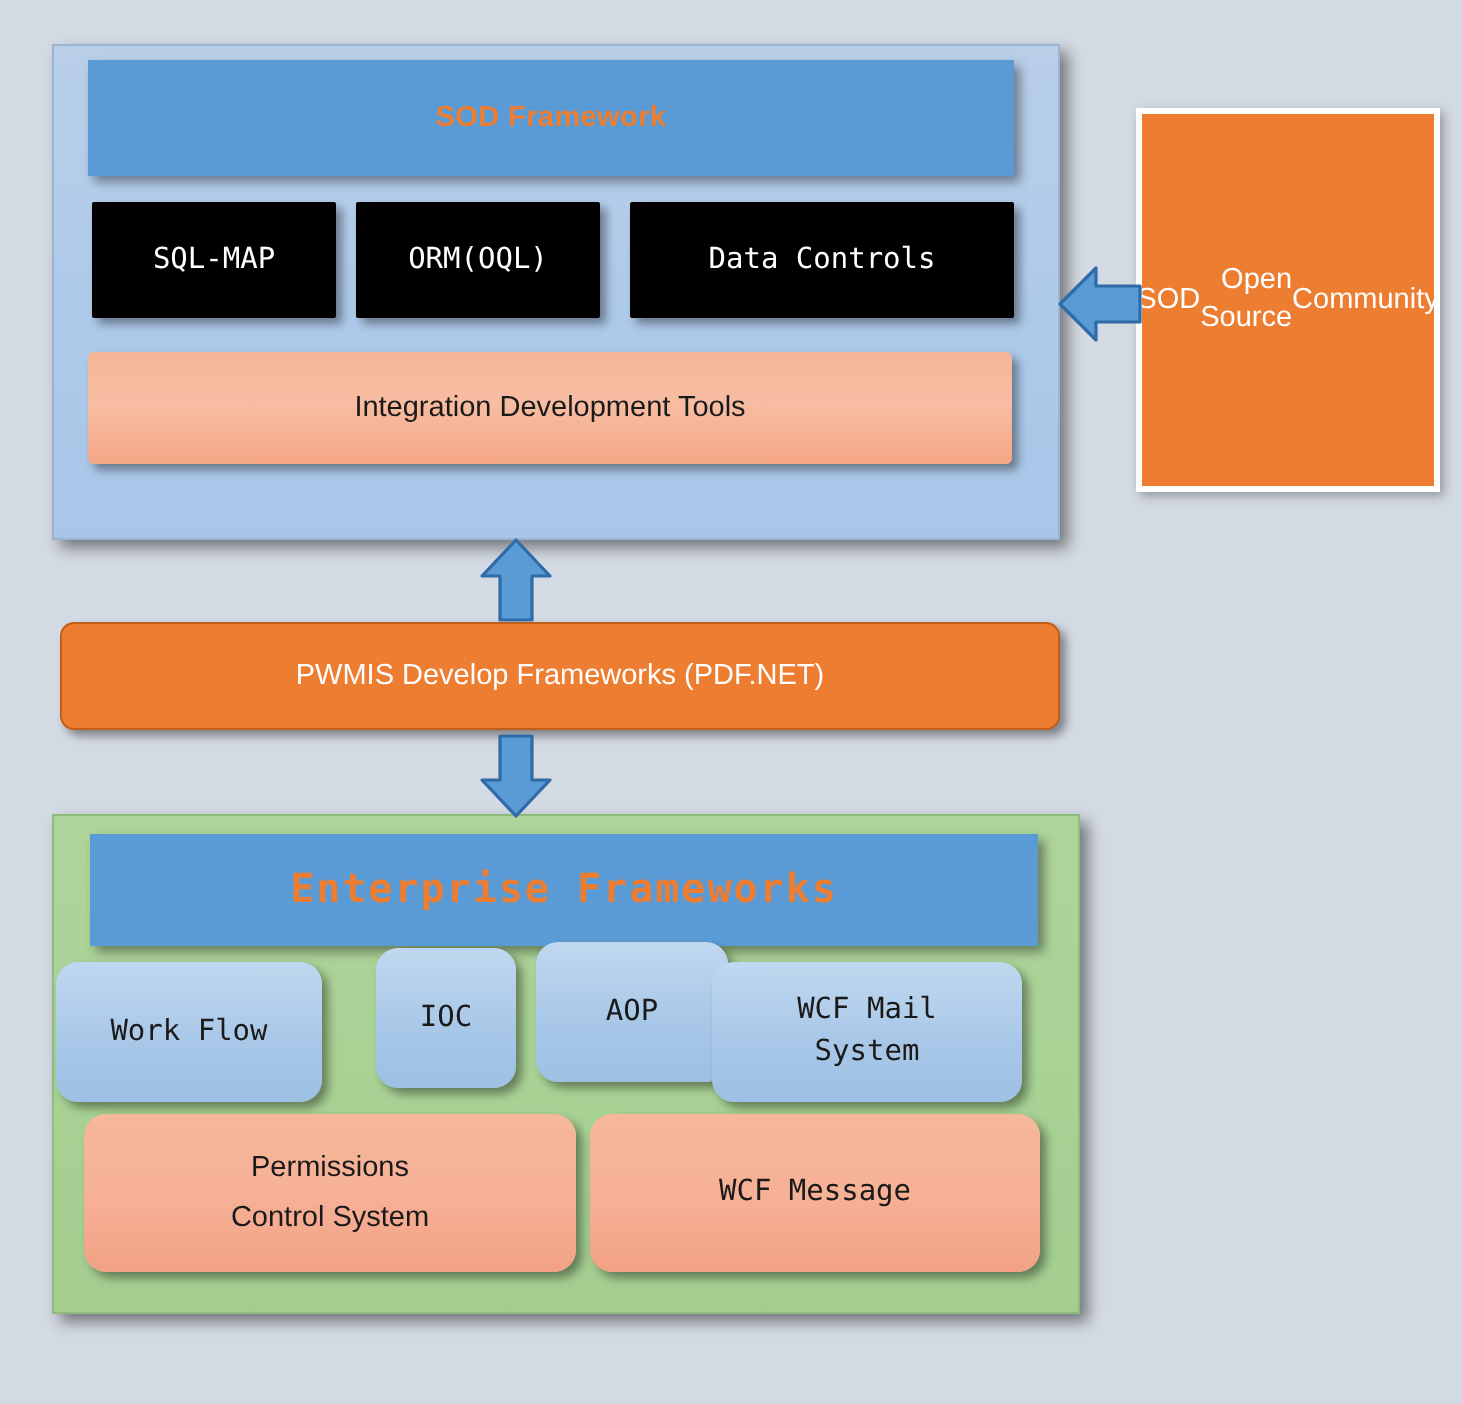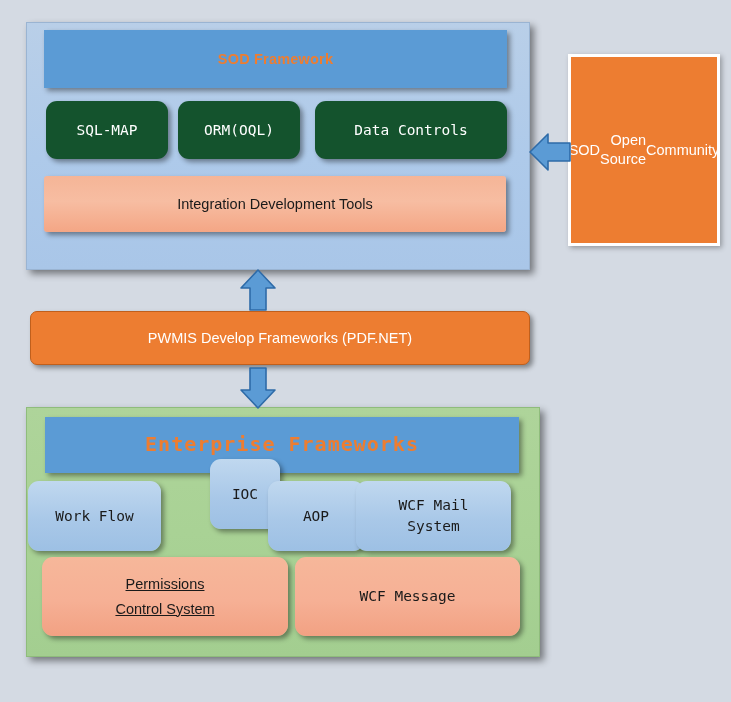--- a/index.html
+++ b/index.html
@@ -51,23 +51,23 @@
     top: 30px;
     width: 463px;
     height: 58px;
     background: #5b9bd5;
     color: #ed7d31;
     font-size: 14.5px;
     font-weight: bold;
     letter-spacing: .2px;
   }
   .orange-pill {
-    background: #14532d;
+    background: #000000;
     color: #ffffff;
-    border-radius: 11px;
+    border-radius: 1px;
     font-size: 14.5px;
   }
   #sqlmap-box   { left: 46px;  top: 101px; width: 122px; height: 58px; }
   #orm-box      { left: 178px; top: 101px; width: 122px; height: 58px; }
   #datactrl-box { left: 315px; top: 101px; width: 192px; height: 58px; }
 
   #integration-box {
     left: 44px;
     top: 176px;
     width: 462px;
@@ -126,37 +126,37 @@
     font-weight: bold;
     letter-spacing: 1px;
   }
   .blue-pill {
     background: linear-gradient(180deg, #c0d8ef 0%, #a9c8e8 55%, #9dc0e4 100%);
     color: #1a1a1a;
     border-radius: 11px;
     font-size: 14.5px;
   }
   #workflow-box { left: 28px;  top: 481px; width: 133px; height: 70px; }
-  #ioc-box      { left: 188px; top: 459px; width: 70px;  height: 70px; margin-left: 22px; }
-  #aop-box      { left: 268px; top: 481px; width: 96px;  height: 70px; }
+  #ioc-box      { left: 188px; top: 474px; width: 70px;  height: 70px; }
+  #aop-box      { left: 268px; top: 471px; width: 96px;  height: 70px; }
   #wcfmail-box  { left: 356px; top: 481px; width: 155px; height: 70px; }
 
   .peach-pill {
     background: linear-gradient(180deg, #f6b79a 0%, #f6b095 55%, #f2a183 100%);
     color: #1a1a1a;
     border-radius: 11px;
     font-size: 14.5px;
   }
   #permissions-box { left: 42px;  top: 557px; width: 246px; height: 79px; }
   #wcfmsg-box      { left: 295px; top: 557px; width: 225px; height: 79px; }
 
   .two-line { flex-direction: column; }
   .two-line span { display: block; }
   #wcfmail-box span { margin: 1px 0; }
-  #permissions-box span { margin: 3px 6px; text-decoration: underline; }
+  #permissions-box span { margin: 3px 6px; }
   #wcfmsg-box span { margin: 2px 0; }
 
   
   .arrow { position: absolute; }
   #arrow-up    { left: 239px; top: 268px; }
   #arrow-down  { left: 239px; top: 366px; }
   #arrow-left  { left: 528px; top: 132px; }
 </style>
 </head>
 <body>

